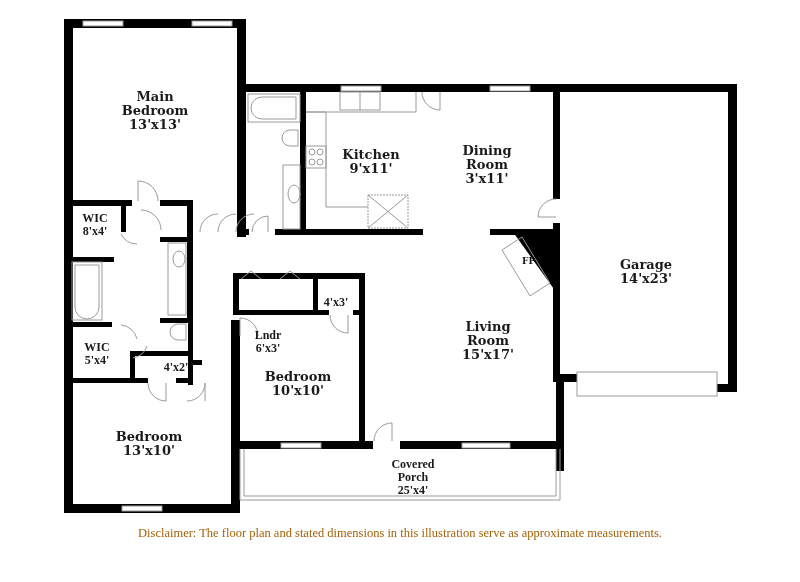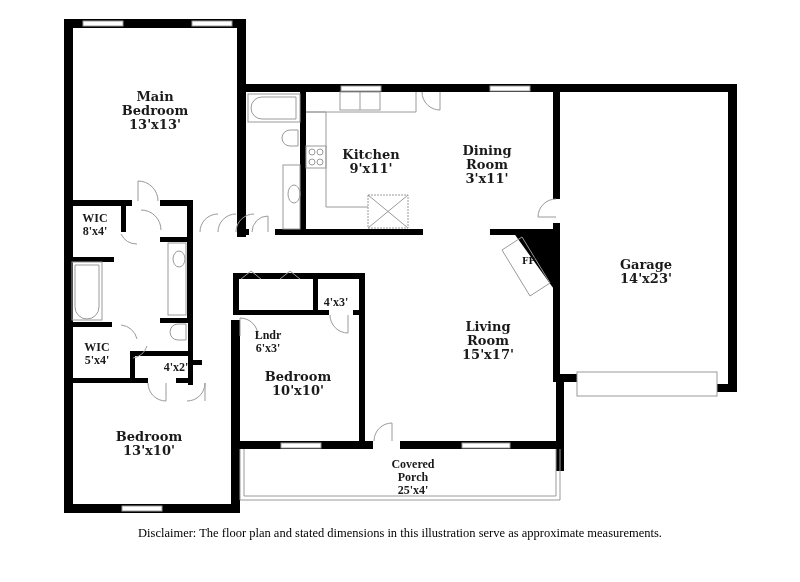--- a/index.html
+++ b/index.html
@@ -11,21 +11,21 @@
   .door-arc { fill: none; stroke: #9a9a9a; stroke-width: 1; }
   .room-label {
     position: absolute; text-align: center; font-weight: bold; color: #1a1a1a;
     font-size: 13px; line-height: 14px; transform: translate(-50%, 0);
     font-family: "DejaVu Serif", "Liberation Serif", serif; white-space: nowrap;
   }
   .room-label.small { font-size: 12px; line-height: 13px; font-family: Liberation Serif, serif; }
   .fp-label { position: absolute; font-size: 9px; font-weight: bold; color: #111; font-family: "DejaVu Serif", serif; }
   .disclaimer {
     position: absolute; left: 0; width: 800px; top: 525px; text-align: center;
-    font-family: "Liberation Serif", "DejaVu Serif", serif; font-size: 12.5px; line-height: 16px; color: #000000;
+    font-family: "Liberation Serif", "DejaVu Serif", serif; font-size: 12.5px; line-height: 16px; color: #a16207;
   }
 </style>
 </head>
 <body>
 
 <svg id="plan" viewBox="0 0 800 582" xmlns="http://www.w3.org/2000/svg">
 
   <g>
 
     <rect class="wall" x="64" y="19" width="9" height="494"></rect>

